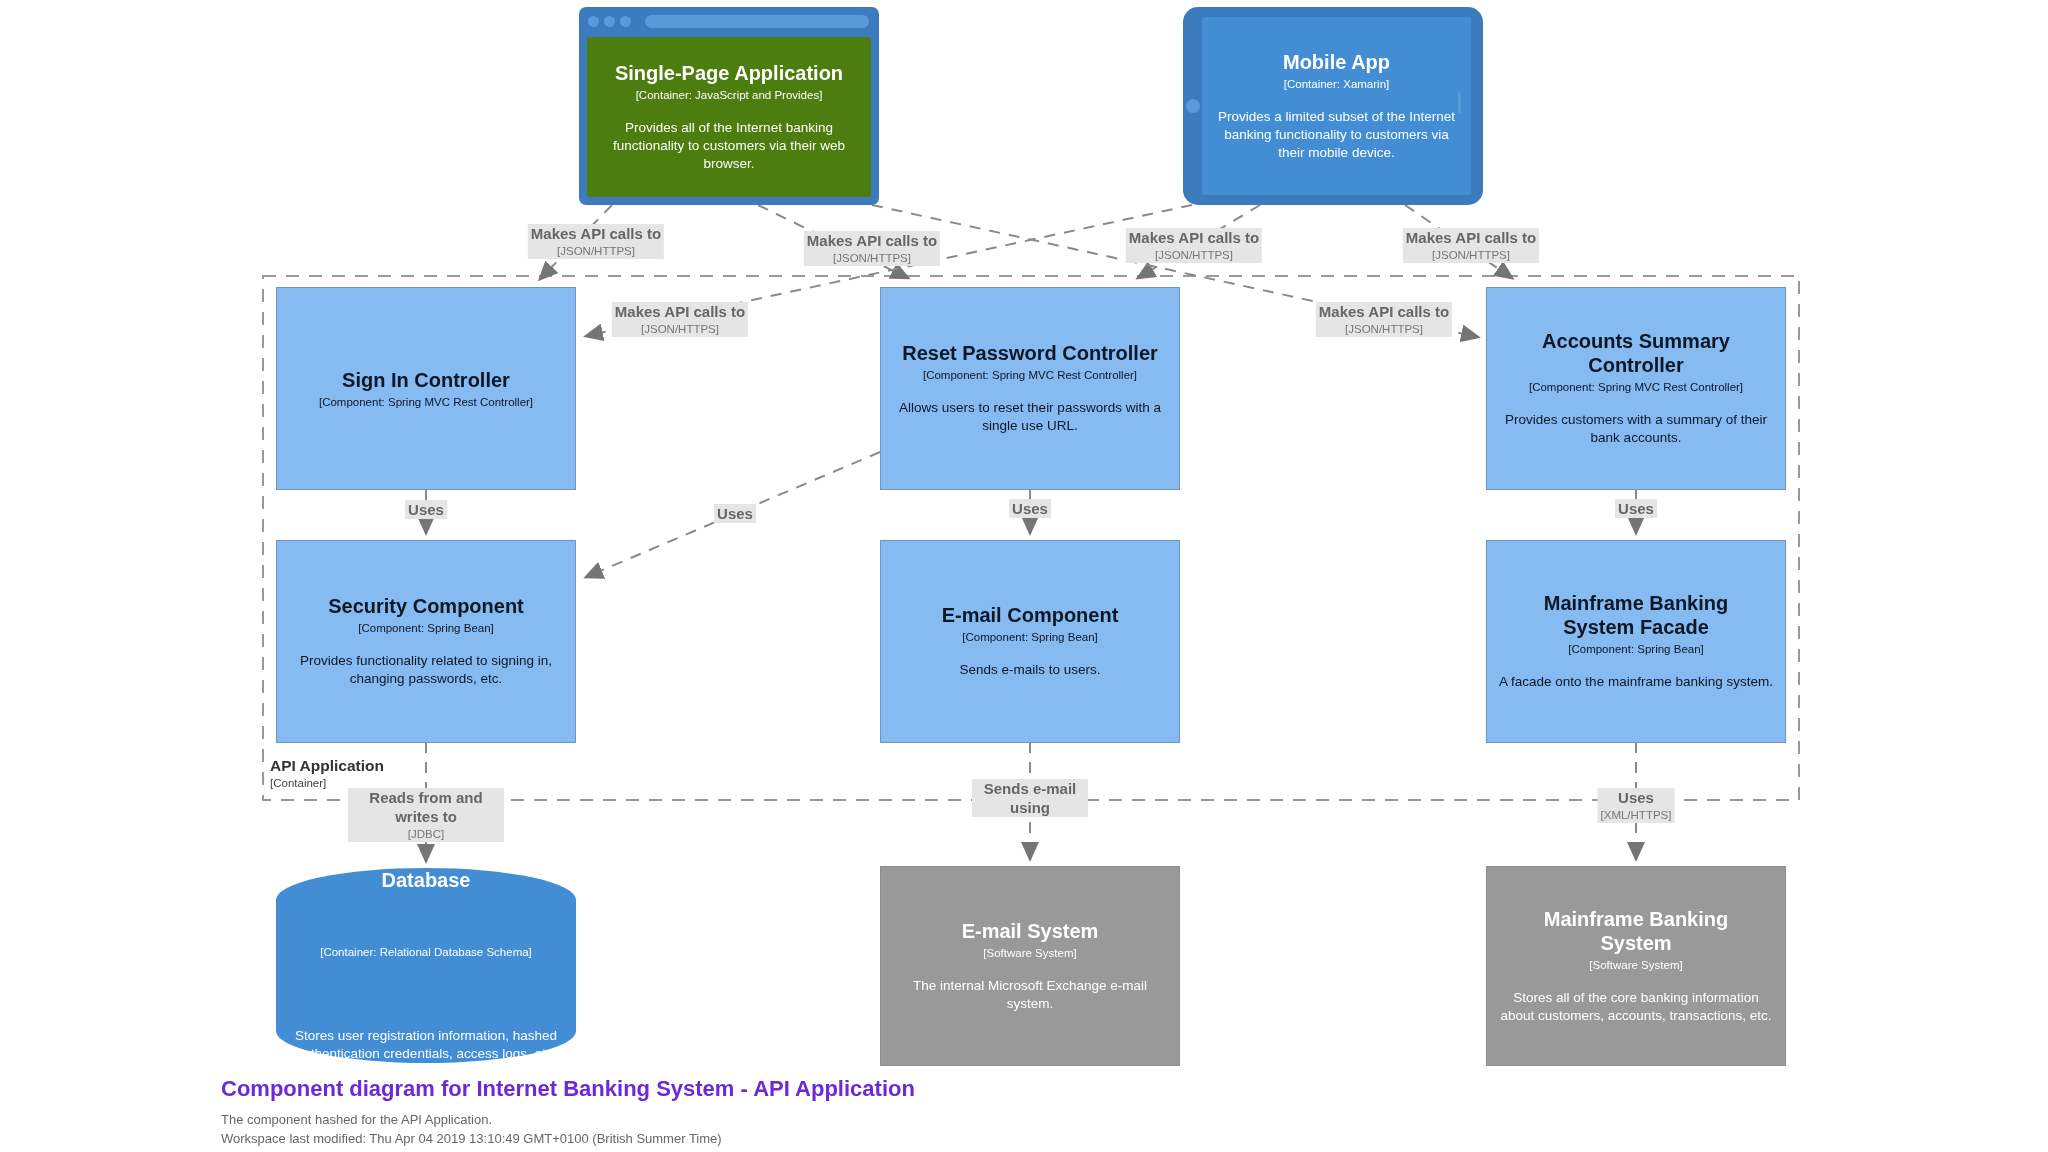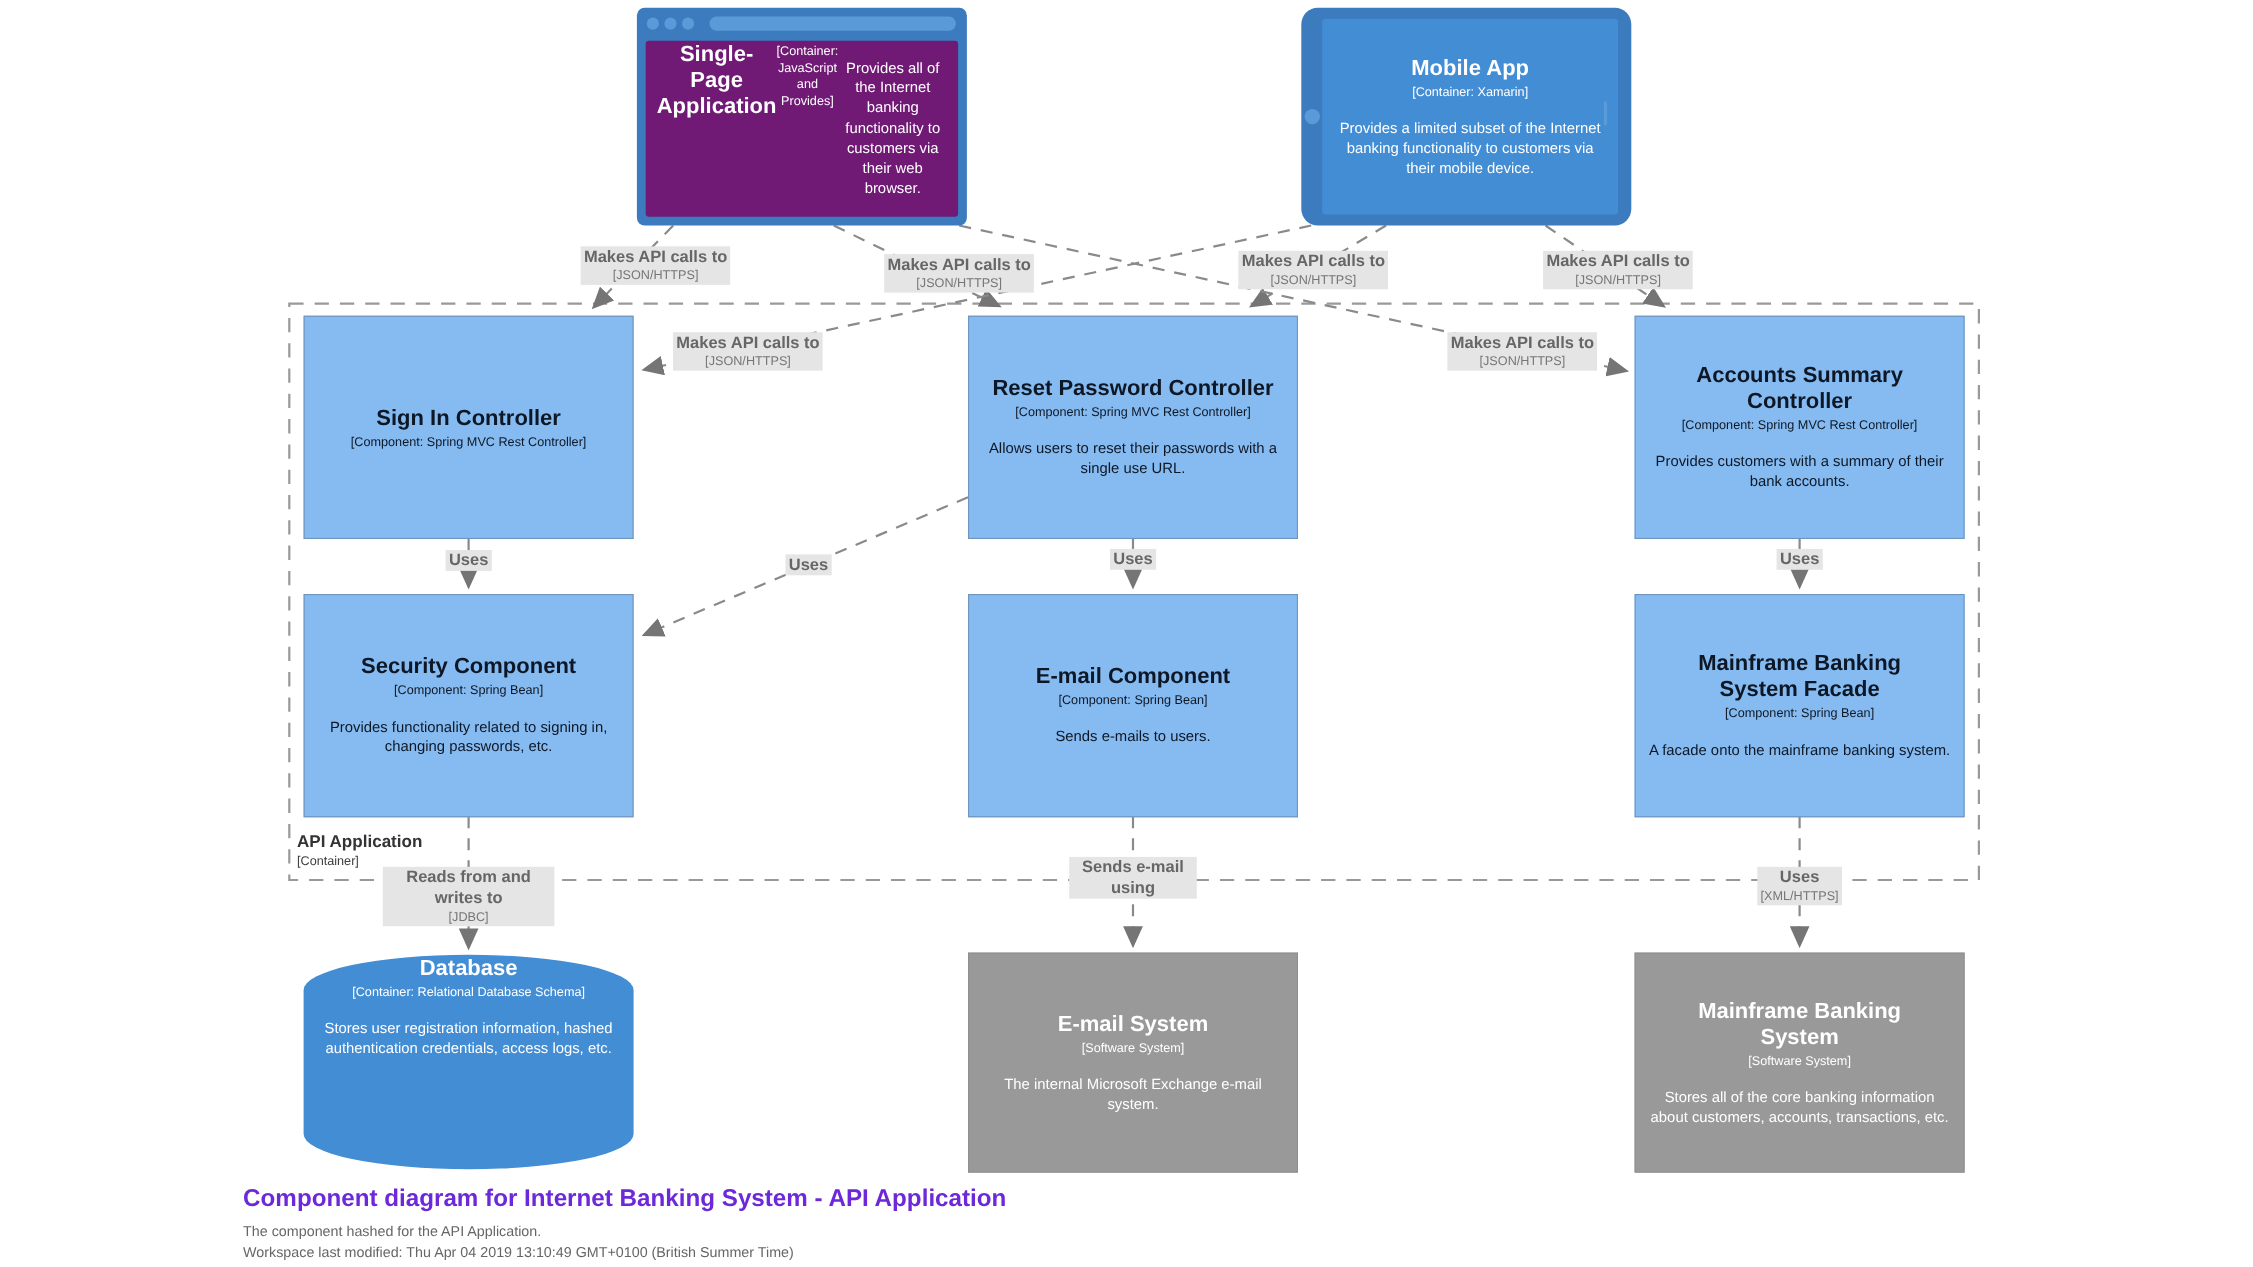--- a/index.html
+++ b/index.html
@@ -10,29 +10,29 @@
   .node-meta{font-size:11.5px;line-height:1.3;margin-top:3px;}
   .node-desc{font-size:13.5px;line-height:1.35;margin-top:16px;}
   
   .component{width:300px;height:203px;background:#85bbf0;border:1px solid #6f94bd;color:#0e1726;
     display:flex;flex-direction:column;justify-content:center;padding:0 10px;}
   
   .external{width:300px;height:200px;background:#999999;border:1px solid #8f8f8f;color:#ffffff;
     display:flex;flex-direction:column;justify-content:center;padding:0 10px;}
   
   .cylinder{width:300px;height:195px;background:#438dd5;border-radius:150px/32px;color:#ffffff;
-    display:flex;flex-direction:column;justify-content:flex-start;padding:0 14px;}
+    display:flex;flex-direction:column;justify-content:space-between;padding:0 14px;}
   
   .browser{width:300px;height:198px;background:#3b7bbe;border-radius:7px;color:#ffffff;}
   .browser-chrome{position:absolute;left:0;top:0;right:0;height:30px;}
   .dot{position:absolute;top:9px;width:11px;height:11px;border-radius:50%;background:#5b9ad8;}
   .dot.d1{left:9px}.dot.d2{left:25px}.dot.d3{left:41px}
   .addr{position:absolute;left:66px;right:10px;top:8px;height:13px;border-radius:7px;background:#5b9ad8;}
-  .browser-body{position:absolute;left:8px;right:8px;top:30px;bottom:8px;background:#701a75;border-radius:3px;
-    display:flex;flex-direction:row;justify-content:center;padding:0 10px;box-sizing:border-box;}
+  .browser-body{position:absolute;left:8px;right:8px;top:30px;bottom:8px;background:#4d7c0f;border-radius:3px;
+    display:flex;flex-direction:column;justify-content:center;padding:0 10px;box-sizing:border-box;}
   
   .tablet{width:300px;height:198px;background:#3b7bbe;border-radius:15px;color:#ffffff;}
   .home-btn{position:absolute;left:3px;top:calc(50% - 7px);width:14px;height:14px;border-radius:50%;background:#5b9ad8;}
   .tablet-slot{position:absolute;right:22px;top:calc(50% - 14px);width:3px;height:22px;border-radius:2px;background:#5b9ad8;z-index:3;}
   .tablet-screen{position:absolute;left:19px;right:12px;top:10px;bottom:10px;background:#438dd5;border-radius:3px;
     display:flex;flex-direction:column;justify-content:center;padding:0 8px;box-sizing:border-box;}
   
   .rel-label{position:absolute;transform:translateX(-50%);text-align:center;color:#666;background:#e5e5e5;
     padding:0 3px;z-index:3;}
   .rel-main{font-size:15px;font-weight:700;line-height:19px;}

